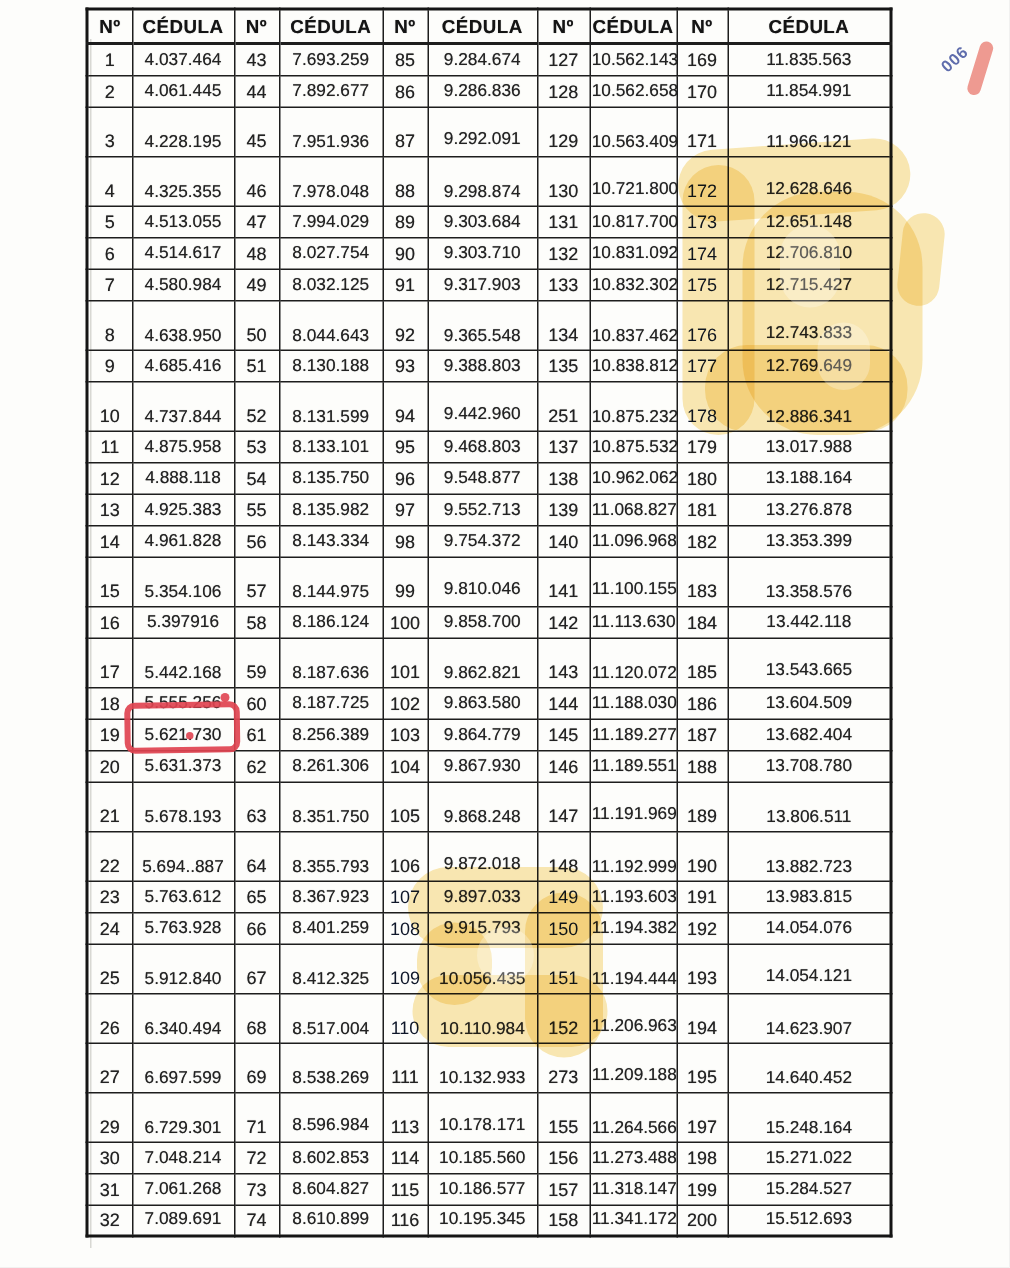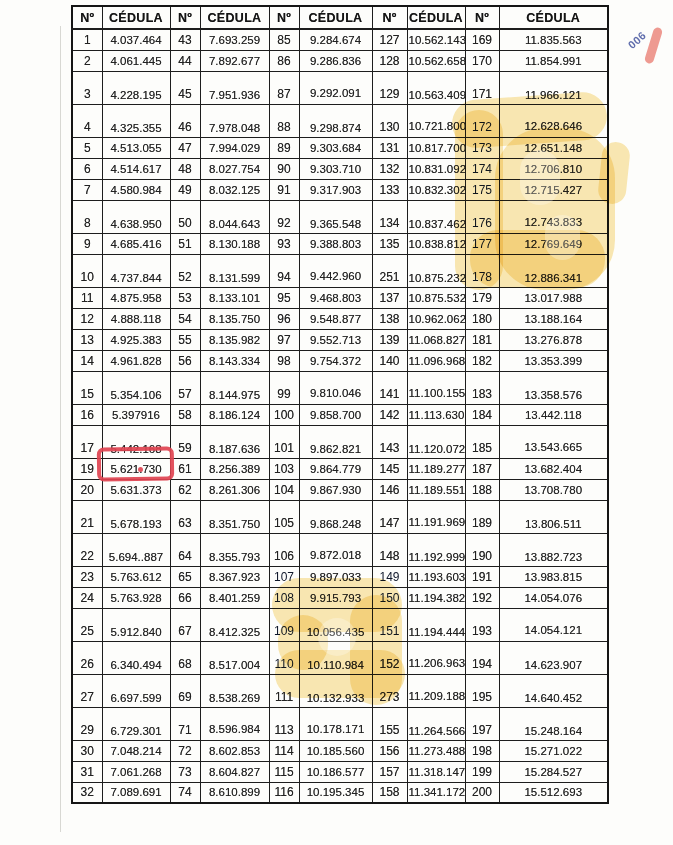--- a/index.html
+++ b/index.html
@@ -4,21 +4,21 @@
 <style>
   html,body { margin:0; padding:0; background:#e8e8e8; }
   .page {
     position:relative; width:673px; height:845px; margin:0 auto;
     background:#fdfdfb; overflow:hidden;
     font-family:"Liberation Sans", sans-serif;
   }
   .scan-edge { position:absolute; left:60px; top:26px; width:1px; height:806px; background:#d8d8d3; }
 
   table.cedula {
-    position:absolute; left:71px; top:5px; width:536px;
+    position:absolute; left:57px; top:5px; width:536px;
     border-collapse:collapse; table-layout:fixed;
     border:2.4px solid #151515;
   }
   th, td {
     border:1.6px solid #1d1d1d;
     text-align:center; vertical-align:middle;
     padding:0 1px; position:relative;
     color:#222;
     font-size:11.5px;
     text-shadow:0 0 0.5px rgba(20,20,20,.6);
@@ -296,20 +296,32 @@
           <td class="num">59</td>
           <td class="ced">8.187.636</td>
           <td class="num">101</td>
           <td class="ced">9.862.821</td>
           <td class="num">143</td>
           <td class="ced">11.120.072</td>
           <td class="num">185</td>
           <td class="ced raised">13.543.665</td>
         </tr>
         <tr>
+          <td class="num">18</td>
+          <td class="ced">5.555.256<span class="red-dot pos-after"></span></td>
+          <td class="num">60</td>
+          <td class="ced">8.187.725</td>
+          <td class="num">102</td>
+          <td class="ced">9.863.580</td>
+          <td class="num">144</td>
+          <td class="ced">11.188.030</td>
+          <td class="num">186</td>
+          <td class="ced">13.604.509</td>
+        </tr>
+        <tr>
           <td class="num">19</td>
           <td class="ced red-box">5.621.730<span class="red-dot pos-mid"></span></td>
           <td class="num">61</td>
           <td class="ced">8.256.389</td>
           <td class="num">103</td>
           <td class="ced">9.864.779</td>
           <td class="num">145</td>
           <td class="ced">11.189.277</td>
           <td class="num">187</td>
           <td class="ced">13.682.404</td>

